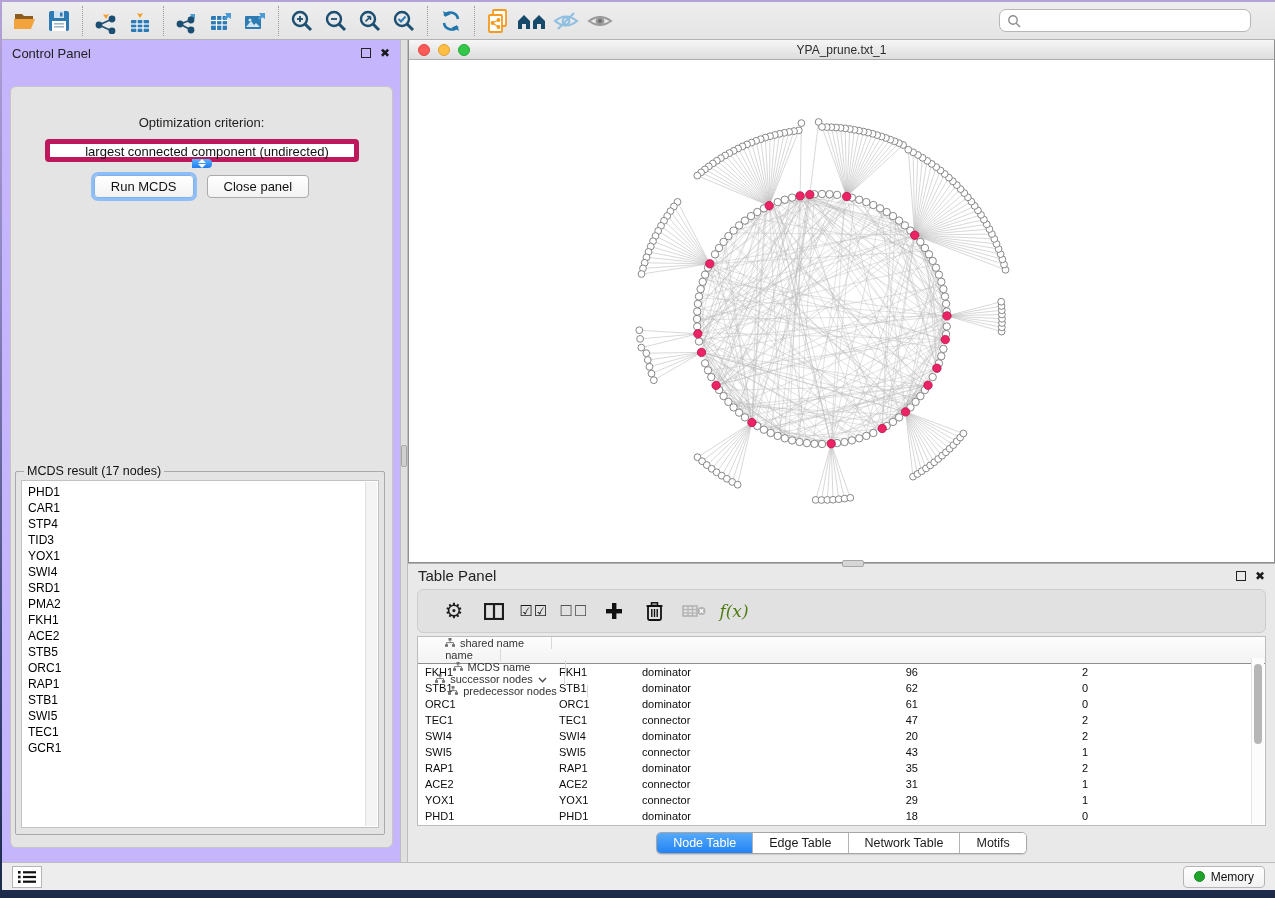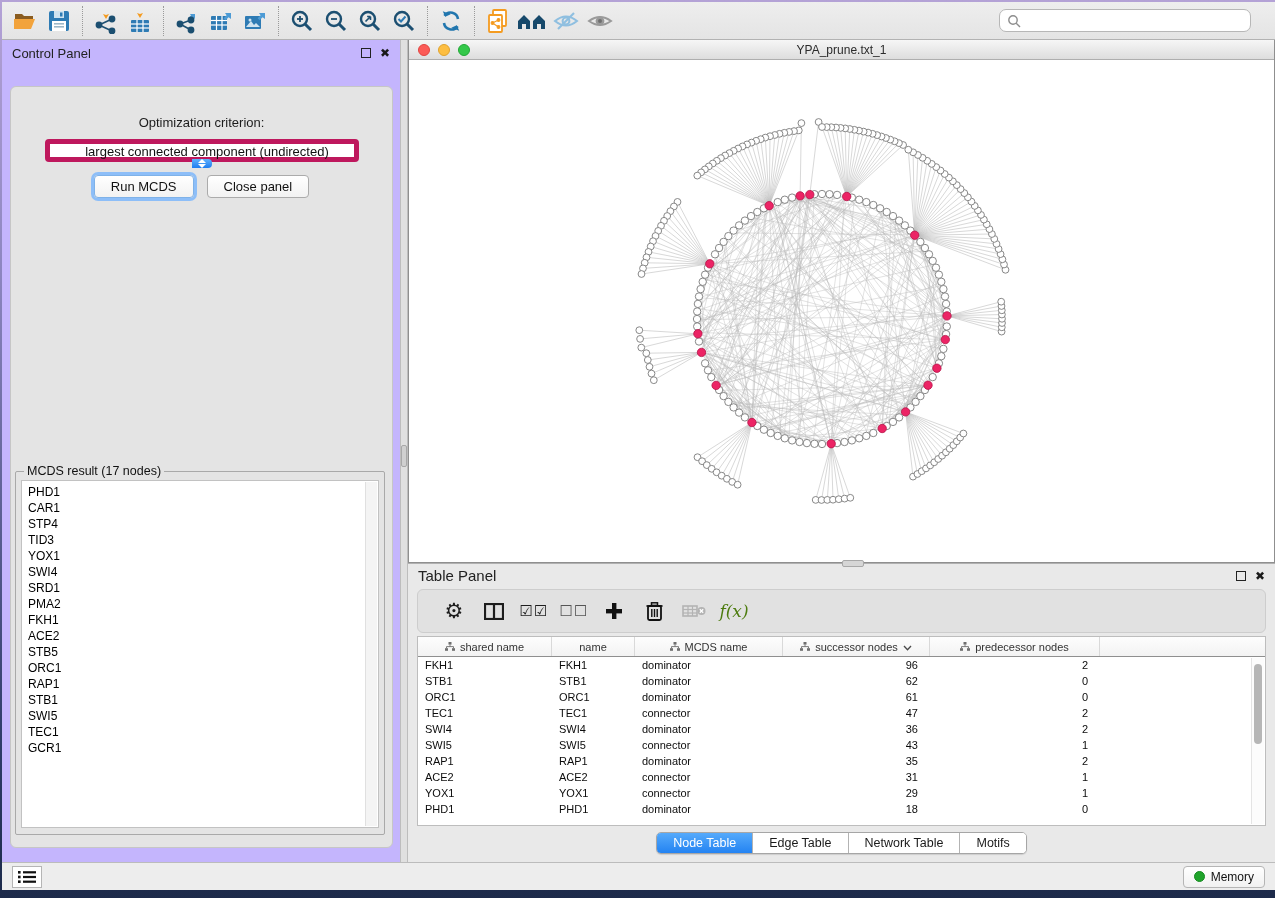--- a/index.html
+++ b/index.html
@@ -73,21 +73,21 @@
   .table-panel { flex:1; background:#e9e9e9; border-top:1px solid #b0b0b0; position:relative; min-height:0; }
   .hsplit-handle { position:absolute; top:-4px; left:50%; width:22px; height:7px; background:#d6d6d6; border:1px solid #a8a8a8; border-radius:2px; }
   .tp-header { height:23px; display:flex; align-items:center; padding:0 10px; }
   .tp-title { font-size:15px; color:#222;text-align:center; }
   .tp-toolbar { margin:2px 9px 3px; height:44px; background:#e1e1e1; border:1px solid #cdcdcd; border-radius:6px; display:flex; align-items:center; gap:0; padding-left:16px; }
   .tp-icon { width:40px; height:30px; display:flex; align-items:center; justify-content:center; }
   .tp-icon.txt { font-size:19px; color:#1d1d1d; font-family:"DejaVu Sans",sans-serif; }
   .fx { font-family:"DejaVu Serif",serif; font-style:italic; font-size:17px; color:#4d7c0f; }
 
   .table-wrap { margin:0 9px; background:#fff; border:1px solid #bdbdbd; height:190px; position:relative; overflow:hidden; }
-  .thead { display:flex; height:20px; background:linear-gradient(#fdfdfd,#f3f3f3); border-bottom:1px solid #8f8f8f; }
+  .thead { display:flex; height:27px; background:linear-gradient(#fdfdfd,#f3f3f3); border-bottom:1px solid #8f8f8f;flex-direction:column; }
   .th { display:flex; align-items:center; justify-content:center; gap:5px; font-size:11px; color:#333; border-right:1px solid #d9d9d9; flex:0 0 auto; position:relative; }
   .th .lbl { white-space:nowrap; }
   .tbody { }
   .trow { display:flex; height:16px; align-items:center; }
   .td { font-size:11px; color:#0c0c0c; flex:0 0 auto; white-space:nowrap; overflow:hidden; }
   .td.left { text-align:left; padding-left:7px; }
   .td.right { text-align:right; padding-right:12px; }
   .vscroll { position:absolute; right:1px; top:21px; bottom:1px; width:13px; background:#fcfcfc; border-left:1px solid #e4e4e4; }
   .vscroll .thumb { position:absolute; left:2px; right:2px; top:6px; height:80px; background:#b6b6b6; border-radius:5px; }
 
@@ -1133,21 +1133,21 @@
                 <div class="td left" style="width: 134px;">TEC1</div>
                 <div class="td left" style="width: 83px;">TEC1</div>
                 <div class="td left" style="width: 148px;">connector</div>
                 <div class="td right" style="width: 147px;">47</div>
                 <div class="td right" style="width: 170px;">2</div>
               </div>
               <div class="trow">
                 <div class="td left" style="width: 134px;">SWI4</div>
                 <div class="td left" style="width: 83px;">SWI4</div>
                 <div class="td left" style="width: 148px;">dominator</div>
-                <div class="td right" style="width: 147px;">36</div>
+                <div class="td right" style="width: 147px;">20</div>
                 <div class="td right" style="width: 170px;">2</div>
               </div>
               <div class="trow">
                 <div class="td left" style="width: 134px;">SWI5</div>
                 <div class="td left" style="width: 83px;">SWI5</div>
                 <div class="td left" style="width: 148px;">connector</div>
                 <div class="td right" style="width: 147px;">43</div>
                 <div class="td right" style="width: 170px;">1</div>
               </div>
               <div class="trow">

